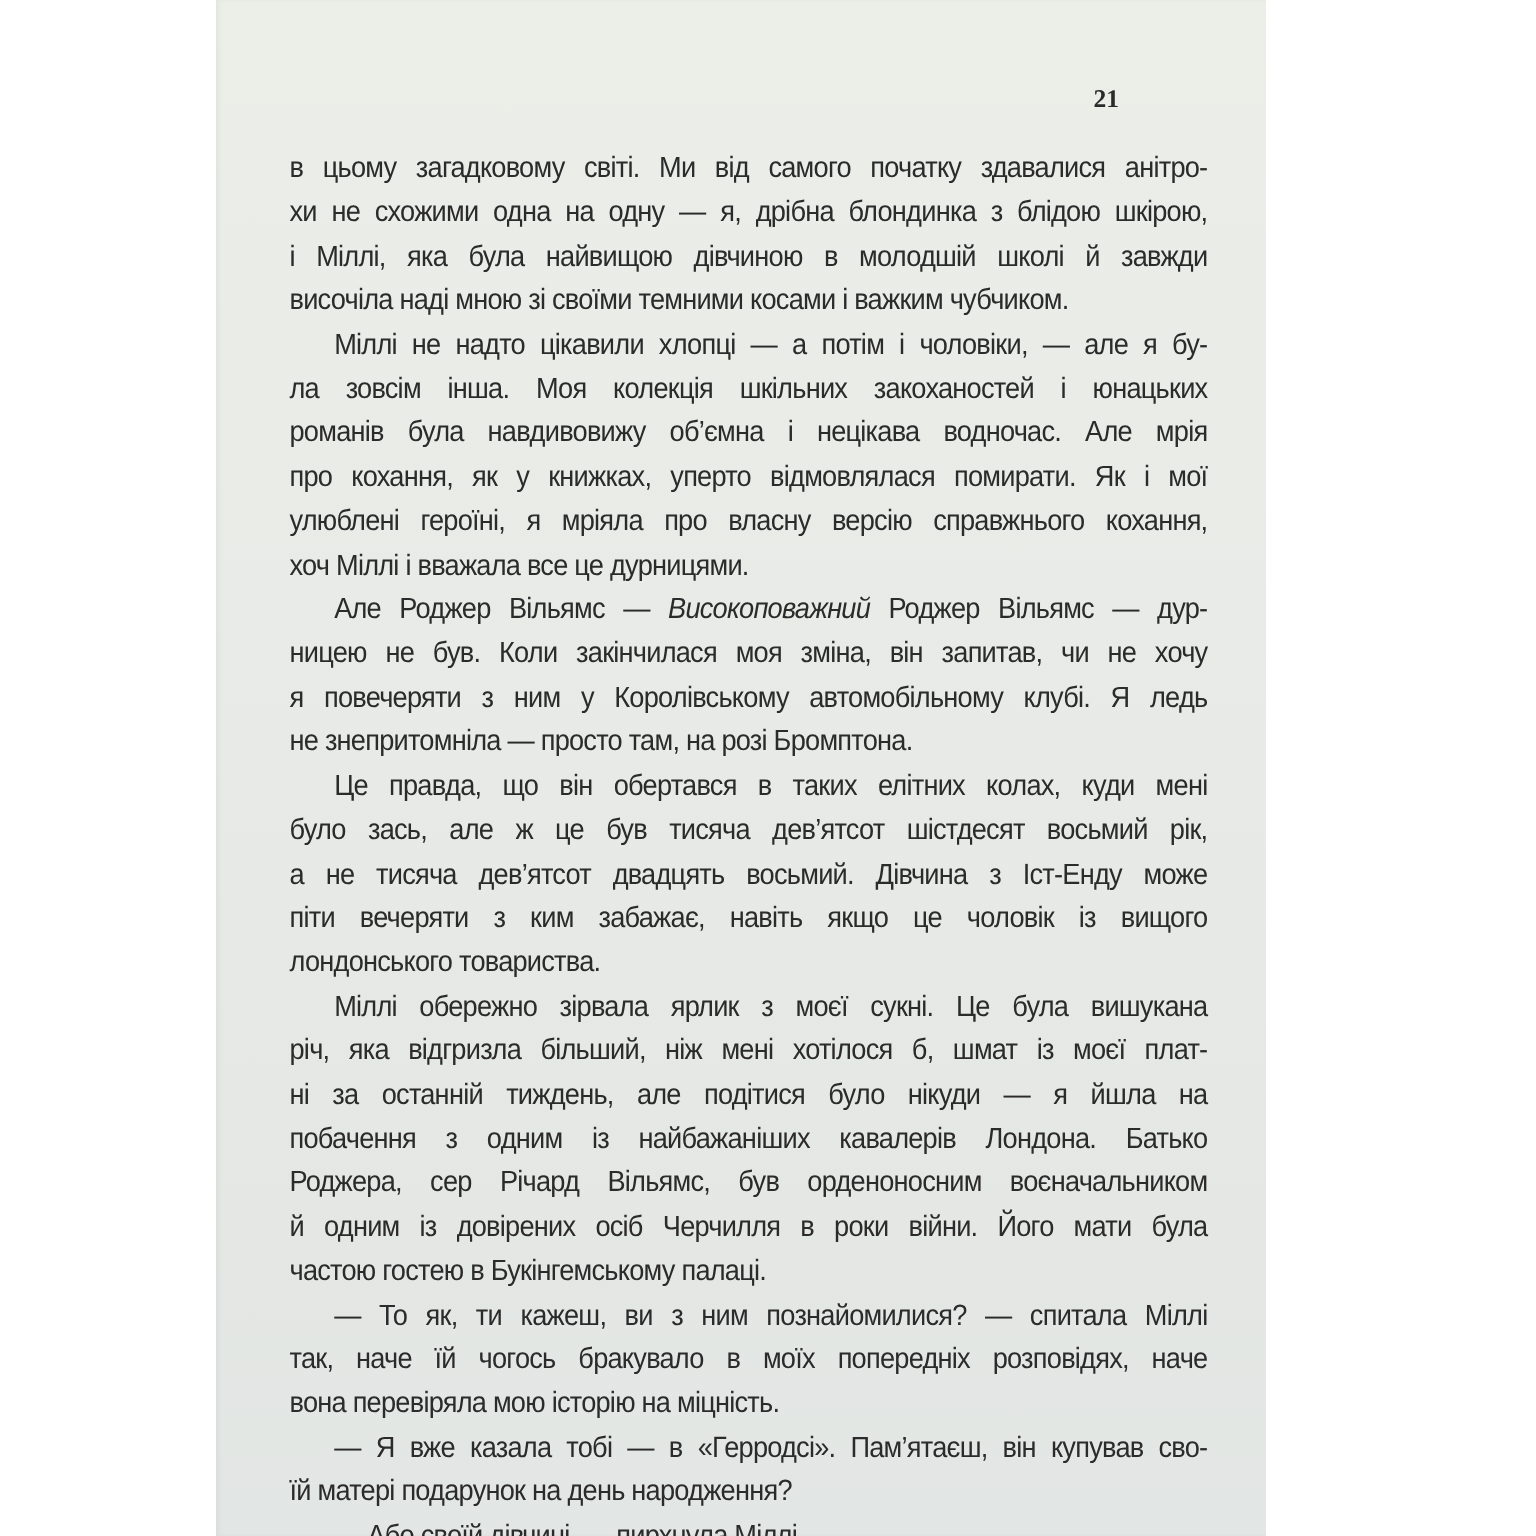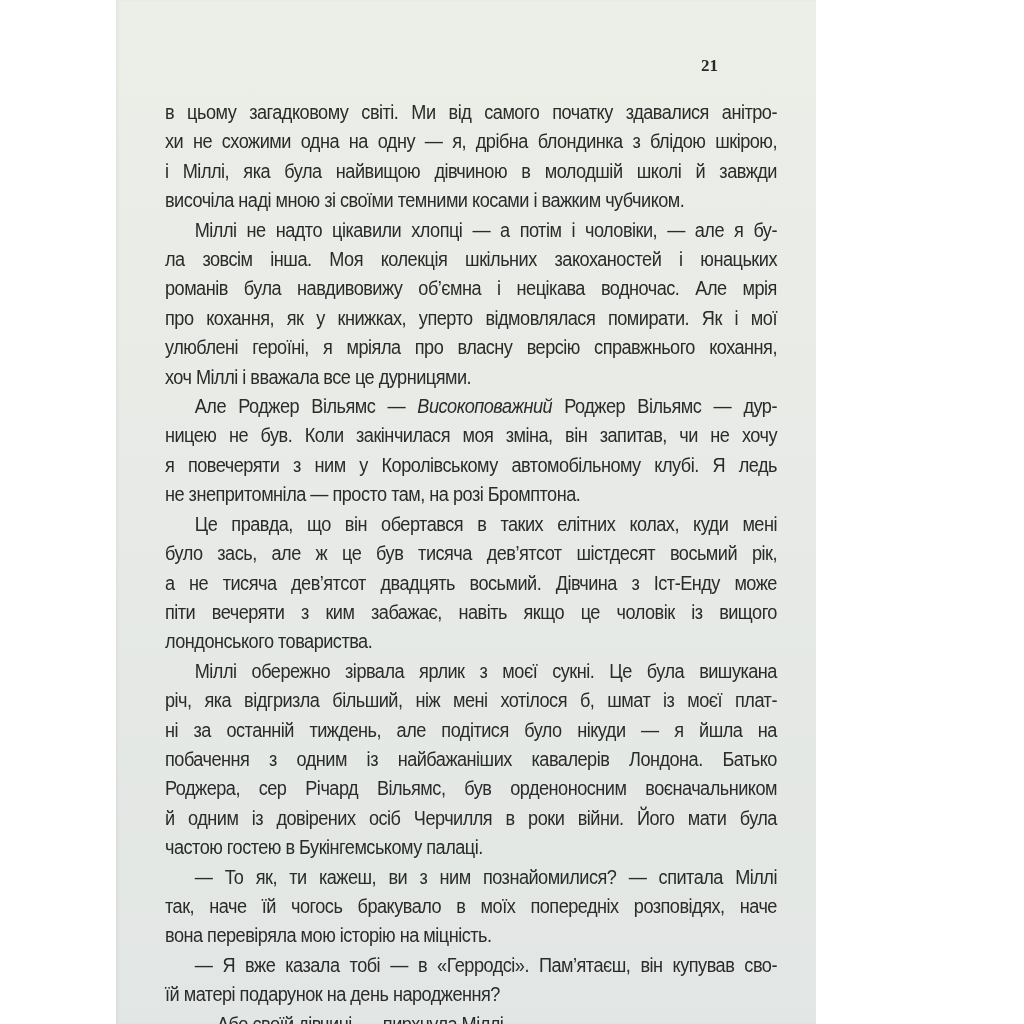--- a/index.html
+++ b/index.html
@@ -5,21 +5,21 @@
     html, body {
       margin: 0;
       padding: 0;
       background: #ffffff;
       width: 1024px;
       height: 1024px;
       overflow: hidden;
     }
     .page {
       position: absolute;
-      left: 116px;
+      left: 144px;
       top: 0;
       width: 700px;
       height: 1024px;
       background: linear-gradient(180deg, #eceee8 0%, #e7eae6 50%, #e2e6e4 100%);
       box-shadow: inset 2px 0 3px rgba(0,0,0,0.04);
     }
     .page-number {
       position: absolute;
       right: 98px;
       top: 56px;

